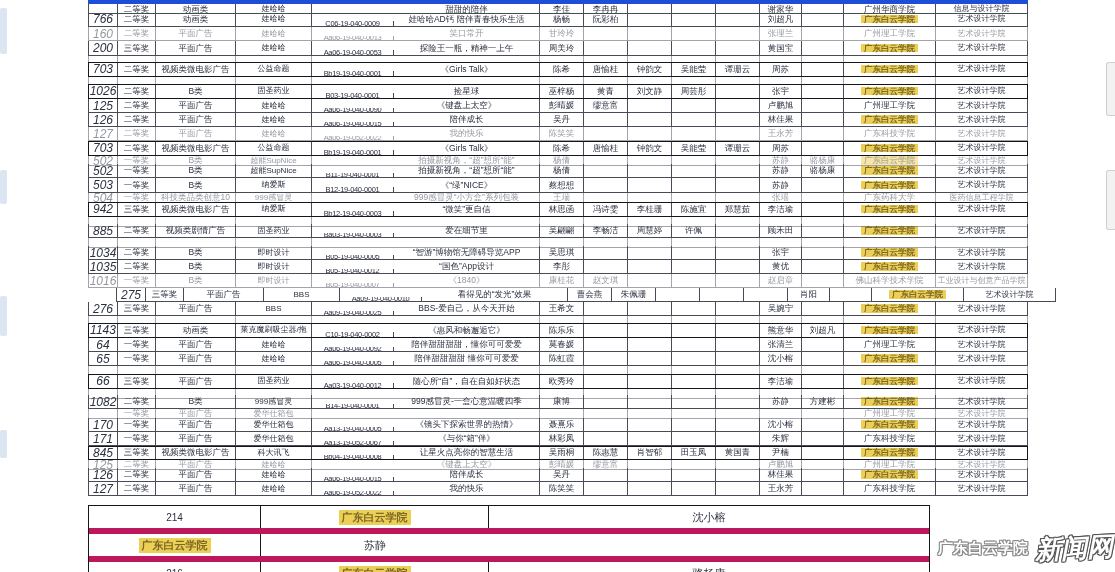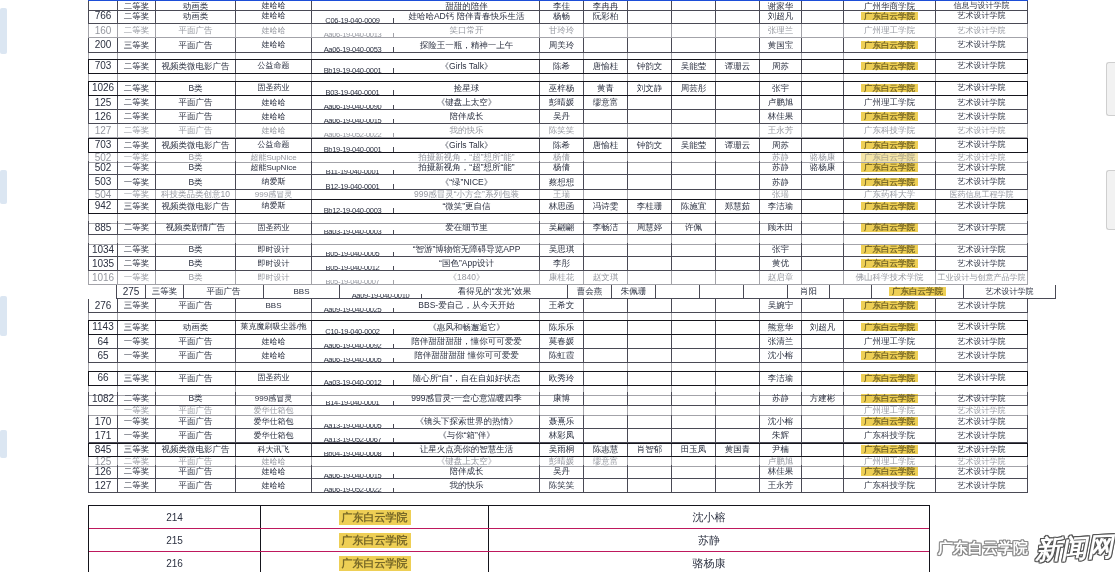--- a/index.html
+++ b/index.html
@@ -12,49 +12,49 @@
   .lf1 { top:8px;  height:46px; }
   .lf2 { top:170px; height:34px; }
   .lf3 { top:296px; height:40px; }
   .lf4 { top:430px; height:28px; }
   .rf { position:absolute; right:0; width:8px; background:#f2f2f2;
         border:1px solid #cfcfcf; border-right:none; border-radius:3px 0 0 3px; }
   .rf1 { top:62px;  height:52px; }
   .rf2 { top:170px; height:58px; }
 
   
-  .tbl { position:absolute; left:88px; top:0; width:940px; border-top:1px solid #1d4ed8; }
+  .tbl { position:absolute; left:88px; top:0; width:940px; border-top:4px solid #1d4ed8; }
   .row {
     display:grid;
     grid-template-columns:30px 38px 80px 76px 82px 146px 44px 44px 44px 44px 44px 42px 42px 92px 92px;
     background:#ffffff;
   }
   .cell {
     border-right:1px solid #4a4a55; border-bottom:1px solid #4a4a55;
     display:flex; align-items:center; justify-content:center;
     font-size:8.5px; line-height:1; color:#2b3040;
     overflow:hidden; white-space:nowrap;
   }
   .row .cell:first-child { border-left:1px solid #4a4a55; }
   .c-code   { font-size:7.5px; letter-spacing:-0.3px;margin-top:9px; }
   .c-brand  { font-size:8px; }
   .c-college{ font-size:8px; }
-  .c-id     { font-size:10px; }
+  .c-id     { font-size:12px;font-style:italic; }
   .boxed  { outline:1.6px solid #15151c; outline-offset:-1px; position:relative; z-index:2; }
   .faded  { opacity:.5; filter:blur(.3px); }
   .cut .cell { align-items:flex-end; }
   .hl { background:#eecf55; color:#7a6a28; font-weight:bold; padding:0 3px; }
 
   
   .footer {
     position:absolute; left:88px; top:505px; width:840px;
     border:1.5px solid #15151c; background:#fff;
   }
   .frow { display:grid; grid-template-columns:172px 228px 440px; height:22px;
-          border-bottom:1px solid #be185d; }
+          border-bottom:6px solid #be185d; }
   .frow:last-child { border-bottom:none; }
   .fcell { display:flex; align-items:center; justify-content:center;
            border-right:1px solid #15151c; font-size:11px; color:#2b3040; overflow:hidden; }
   .fcell:last-child { border-right:none; }
   .fcell .hl { font-size:11px; }
   .f-id { font-size:10px; }
 
   
   .wm { position:absolute; right:2px; bottom:6px; display:flex; align-items:center; gap:7px;
         pointer-events:none; }
@@ -809,21 +809,20 @@
 
   <div class="footer" id="summary-table">
       <div class="frow">
         <div class="fcell f-id">214</div>
         <div class="fcell">
           <span class="hl">广东白云学院</span>
         </div>
         <div class="fcell">沈小榕</div>
       </div>
       <div class="frow">
-        <div class="fcell f-id">215</div>
         <div class="fcell">
           <span class="hl">广东白云学院</span>
         </div>
         <div class="fcell">苏静</div>
       </div>
       <div class="frow">
         <div class="fcell f-id">216</div>
         <div class="fcell">
           <span class="hl">广东白云学院</span>
         </div>

